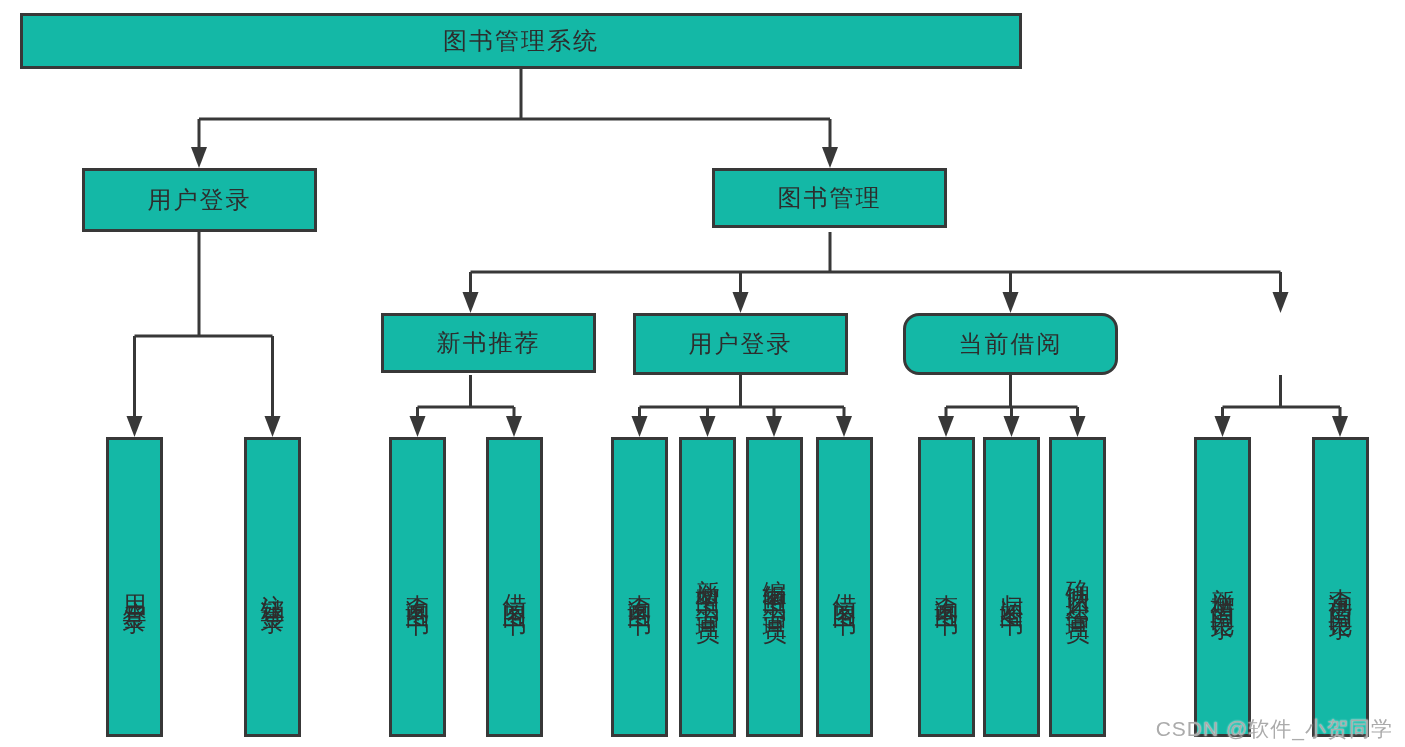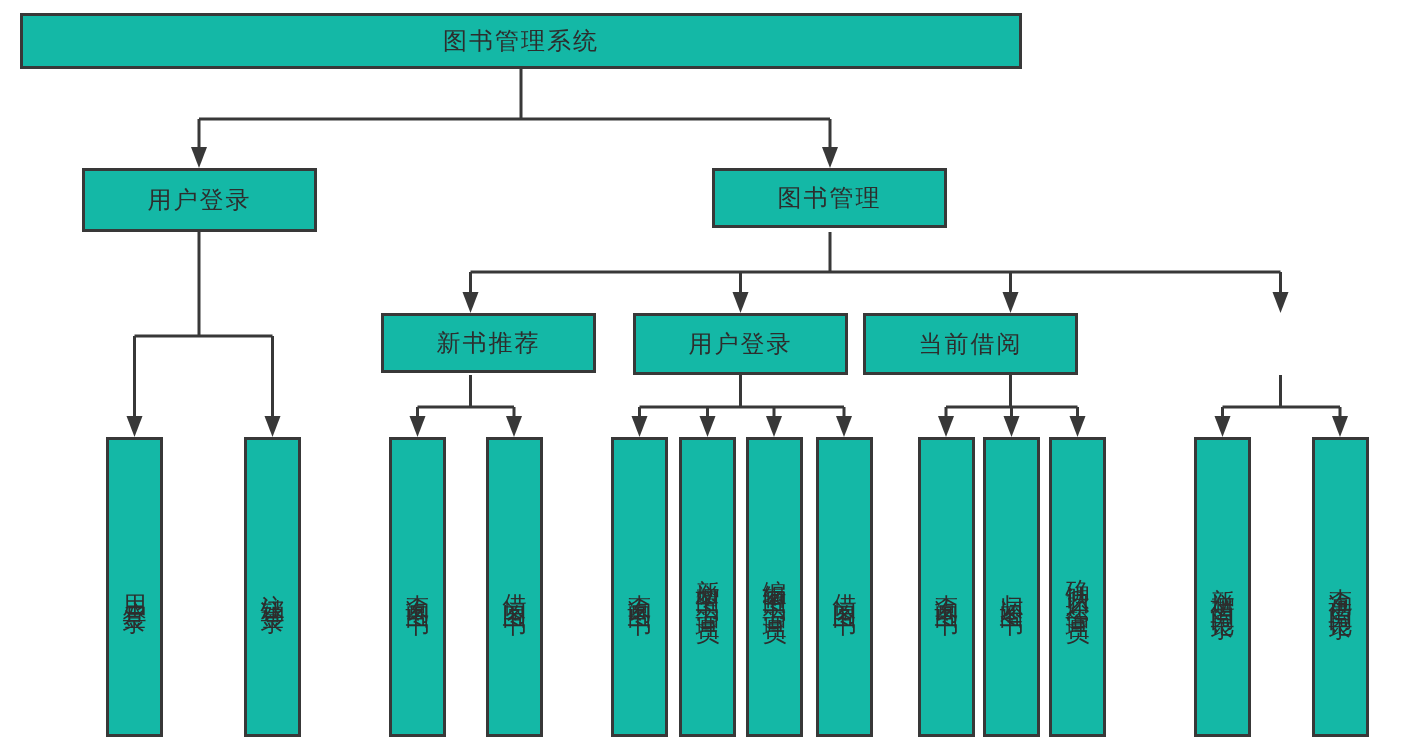--- a/index.html
+++ b/index.html
@@ -99,21 +99,21 @@
   <div class="node" style="left:712px; top:168px; width:235px; height:60px;">
     <span class="hlabel">图书管理</span>
   </div>
 
   <div class="node" style="left:363px; top:313px; width:215px; height:60px;margin-left:18px;">
     <span class="hlabel">新书推荐</span>
   </div>
   <div class="node" style="left:633px; top:313px; width:215px; height:62px;">
     <span class="hlabel">用户登录</span>
   </div>
-  <div class="node" style="left:863px; top:313px; width:215px; height:62px;">
+  <div class="node" style="left:903px; top:313px; width:215px; height:62px;border-radius:16px;">
     <span class="hlabel">当前借阅</span>
   </div>
 
   <div class="node leaf" style="left:106px; top:437px; width:57px; height:300px;">
     <span class="vtext">用户登录</span>
   </div>
   <div class="node leaf" style="left:244px; top:437px; width:57px; height:300px;">
     <span class="vtext">注销登录</span>
   </div>
 
@@ -147,14 +147,15 @@
     <span class="vtext">确认归还（管理员）</span>
   </div>
 
   <div class="node leaf" style="left:1194px; top:437px; width:57px; height:300px;">
     <span class="vtext">新增借阅记录</span>
   </div>
   <div class="node leaf" style="left:1312px; top:437px; width:57px; height:300px;">
     <span class="vtext">查询借阅记录</span>
   </div>
 
+  <div class="watermark">CSDN @软件_小贺同学</div>
 
 </div>
 
 </body></html>

